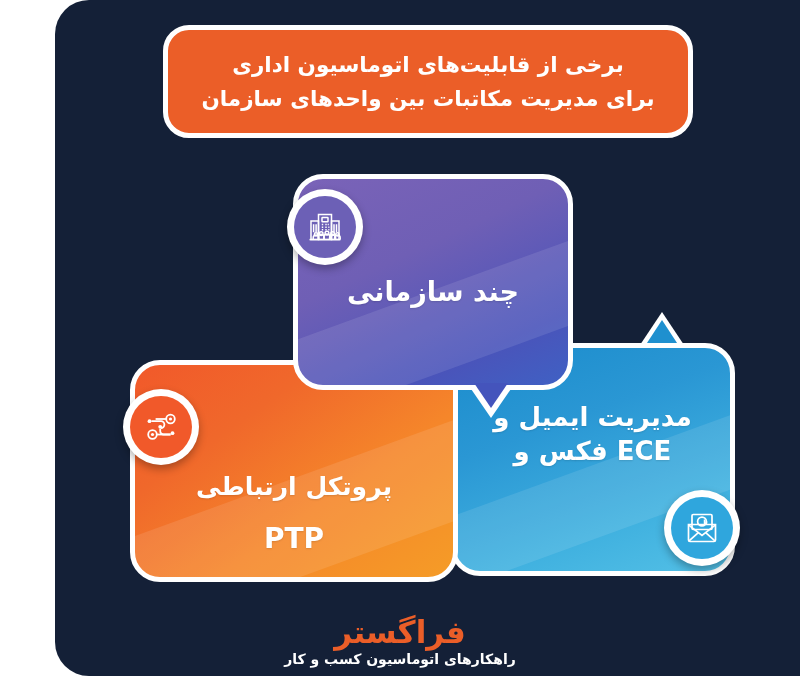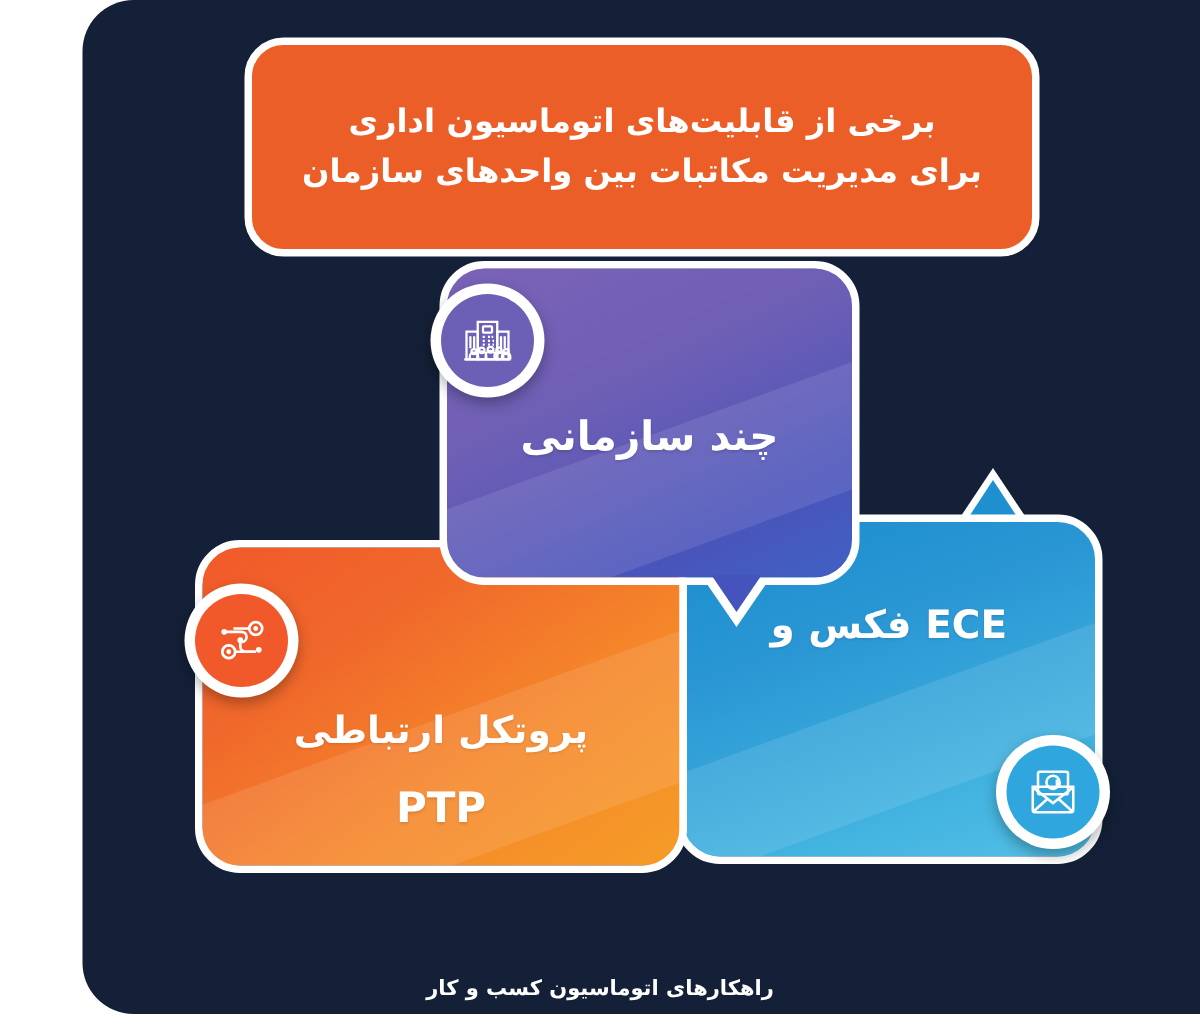--- a/index.html
+++ b/index.html
@@ -20,21 +20,21 @@
     border-radius:34px;
   }
   .panel::after{
     content:"";position:absolute;right:-1px;top:0;width:40px;height:100%;
     background:#142037;
   }
 
   
   .title-banner{
     position:absolute;
-    left:163px;top:25px;width:530px;height:146px;
+    left:163px;top:25px;width:530px;height:113px;
     background:#eb5e28;
     border:5px solid #ffffff;
     border-radius:26px;
     box-sizing:border-box;
     display:flex;flex-direction:column;
     align-items:center;justify-content:center;
     text-align:center;
     direction:rtl;
   }
   .title-line{
@@ -220,20 +220,21 @@
   <div class="tail tail-blue-in"></div>
 
   <div class="tail tail-orange-out"></div>
   <div class="tail tail-orange-in"></div>
 
   <div class="card card-blue">
     <div class="sheen">
       <i style="left:-60px;top:115px;width:420px;height:70px;"></i>
     </div>
     <div class="card-text txt-blue">
+      <div>مدیریت ایمیل و</div>
       <div>
         <span class="ltr">ECE</span>
         <span>فکس و</span>
       </div>
     </div>
     <div class="badge badge-blue">
       <div class="inner">
         <svg width="40" height="40" viewBox="0 0 40 40" fill="none" stroke="#ffffff" stroke-width="1.7">
           <rect x="10" y="6.5" width="20" height="15" rx="1.2"></rect>
           <circle cx="20" cy="13.5" r="4.4"></circle>
@@ -301,16 +302,17 @@
           <path d="M25.6 33.5v-2.2a3 3 0 0 1 6 0v2.2"></path>
           <circle cx="33.4" cy="28.4" r="1.7"></circle>
           <path d="M30.6 33.5v-1.8a2.8 2.8 0 0 1 5.6 0v1.8"></path>
           <path d="M5.5 33.6h31"></path>
         </svg>
       </div>
     </div>
   </div>
 
   <div class="logo">
+    <div class="logo-wordmark">فراگستر</div>
     <div class="logo-tag">راهکارهای اتوماسیون کسب و کار</div>
   </div>
 
 </div>
 
 </body></html>

